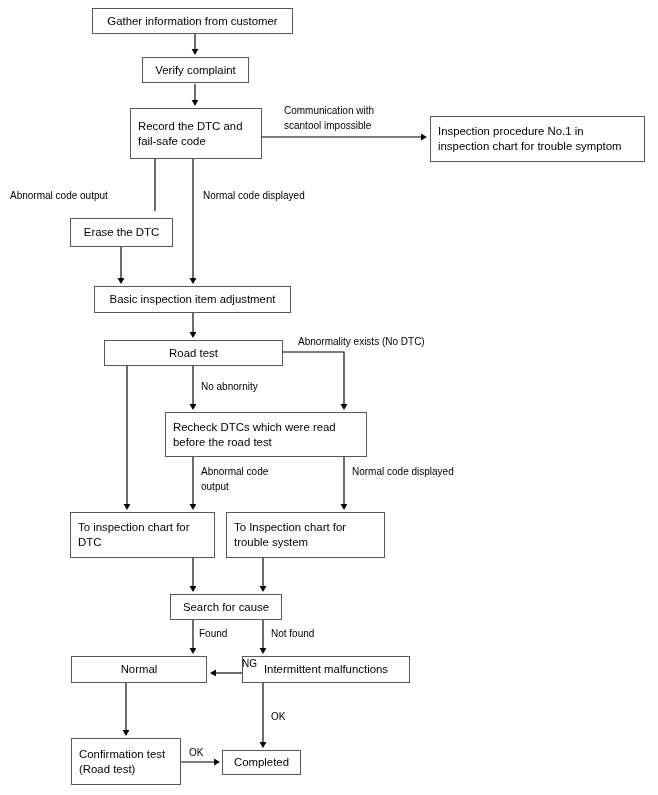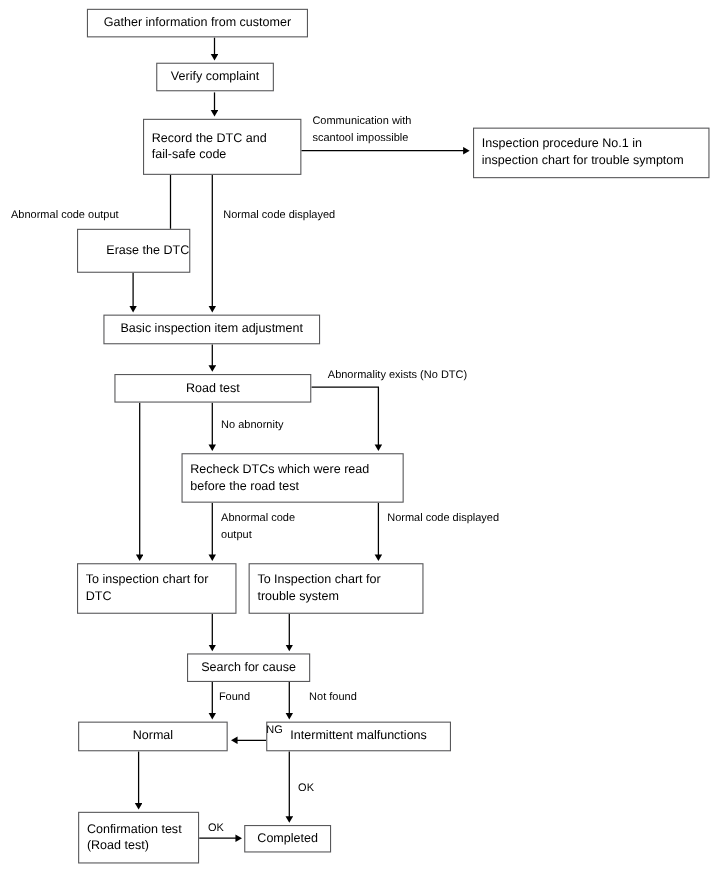--- a/index.html
+++ b/index.html
@@ -108,39 +108,39 @@
       <path d="M242,673 L213,673" marker-end="url(#ah)"></path>
 
       <path d="M126,683 L126,733" marker-end="url(#ah)"></path>
 
       <path d="M263,683 L263,745" marker-end="url(#ah)"></path>
 
       <path d="M181,762 L217,762" marker-end="url(#ah)"></path>
     </g>
   </svg>
 
-  <div class="node center" style="left:79px; top:8px; width:201px; height:26px;">
+  <div class="node center" style="left:92px; top:8px; width:201px; height:26px;">
     <span class="txt">Gather information from customer</span>
   </div>
 
   <div class="node center" style="left:142px; top:57px; width:107px; height:26px;">
     <span class="txt">Verify complaint</span>
   </div>
 
-  <div class="node left" style="left:130px; top:108px; width:144px; height:51px;">
+  <div class="node left" style="left:130px; top:108px; width:132px; height:51px;">
     <span class="txt">Record the DTC and
 fail-safe code</span>
   </div>
 
   <div class="node left" style="left:430px; top:116px; width:215px; height:46px;">
     <span class="txt">Inspection procedure No.1 in
 inspection chart for trouble symptom</span>
   </div>
 
-  <div class="node center" style="left:70px; top:208px; width:103px; height:40px;justify-content:flex-end;">
+  <div class="node center" style="left:70px; top:218px; width:103px; height:29px;">
     <span class="txt">Erase the DTC</span>
   </div>
 
   <div class="node center" style="left:94px; top:286px; width:197px; height:27px;">
     <span class="txt">Basic inspection item adjustment</span>
   </div>
 
   <div class="node center" style="left:104px; top:340px; width:179px; height:26px;">
     <span class="txt">Road test</span>
   </div>
@@ -192,21 +192,21 @@
 
   <div class="edge-label" style="left:201px; top:379px;">No abnornity</div>
 
   <div class="edge-label" style="left:201px; top:464px;">Abnormal code
 output</div>
 
   <div class="edge-label" style="left:352px; top:464px;">Normal code displayed</div>
 
   <div class="edge-label" style="left:199px; top:626px;">Found</div>
 
-  <div class="edge-label" style="left:271px; top:626px;margin-left:10px;">Not found</div>
+  <div class="edge-label" style="left:271px; top:626px;">Not found</div>
 
   <div class="edge-label" style="left:218px; top:656px;padding-left:24px;">NG</div>
 
   <div class="edge-label" style="left:271px; top:709px;">OK</div>
 
   <div class="edge-label" style="left:189px; top:745px;">OK</div>
 
 </div>
 
 </body></html>

